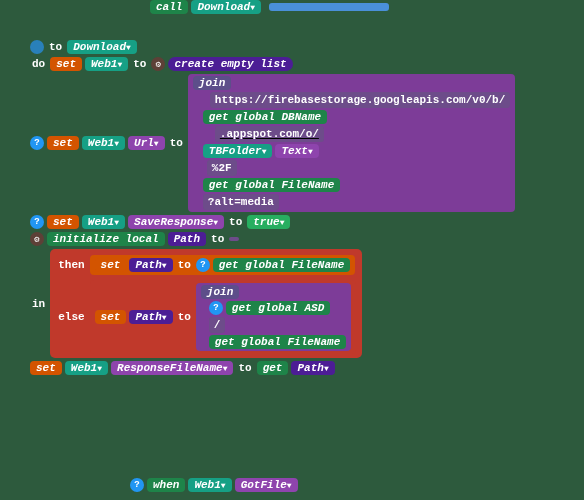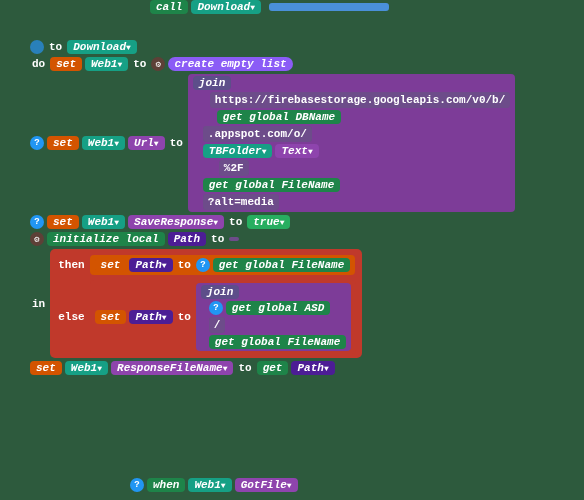--- a/index.html
+++ b/index.html
@@ -30,21 +30,21 @@
       white-space: nowrap;
       height: 14px;
       font-style: italic;
     }
     .pill-dark-orange { background: #d35400; color: #fff; }
     .pill-purple { background: #8e44ad; color: #fff; }
     .pill-teal { background: #16a085; color: #fff; }
     .pill-green { background: #27ae60; color: #fff; }
     .pill-dark-green { background: #1e8449; color: #fff; }
     .pill-dark-red { background: #922b21; color: #fff; }
-    .pill-magenta { background: #8b5cf6; color: #fff; border-radius: 11px; }
+    .pill-magenta { background: #4c1d95; color: #fff; border-radius: 11px; }
     .pill-olive { background: #4c1d95; color: #fff; }
     .pill-string { background: #5d4e8a; color: #fff; }
 
     .dropdown-arrow::after {
       content: ' ▼';
       font-size: 8px;
     }
 
     .block-label {
       color: #fff;
@@ -167,31 +167,31 @@
       <span class="pill pill-teal dropdown-arrow">Web1</span>
       <span class="pill pill-purple dropdown-arrow">Url</span>
       <span class="block-label">to</span>
       <div class="join-block">
         <div class="block-row">
           <span class="pill pill-string">join</span>
         </div>
         <div class="block-row" style="margin-left:17px;">
           <span class="string-val">https://firebasestorage.googleapis.com/v0/b/</span>
         </div>
-        <div class="block-row" style="margin-left:24px;">
+        <div class="block-row" style="margin-left:10px;">
           <span class="pill pill-dark-green">get global DBName</span>
         </div>
-        <div class="block-row" style="margin-left:10px;">
+        <div class="block-row" style="margin-left:22px;text-decoration:underline;">
           <span class="string-val">.appspot.com/o/</span>
         </div>
         <div class="block-row" style="margin-left:10px;">
           <span class="pill pill-teal dropdown-arrow">TBFolder</span>
           <span class="pill pill-purple dropdown-arrow">Text</span>
         </div>
-        <div class="block-row" style="margin-left:26px;">
+        <div class="block-row" style="margin-left:14px;">
           <span class="string-val">%2F</span>
         </div>
         <div class="block-row" style="margin-left:10px;">
           <span class="pill pill-dark-green">get global FileName</span>
         </div>
         <div class="block-row" style="margin-left:10px;">
           <span class="string-val">?alt=media</span>
         </div>
       </div>
     </div>

